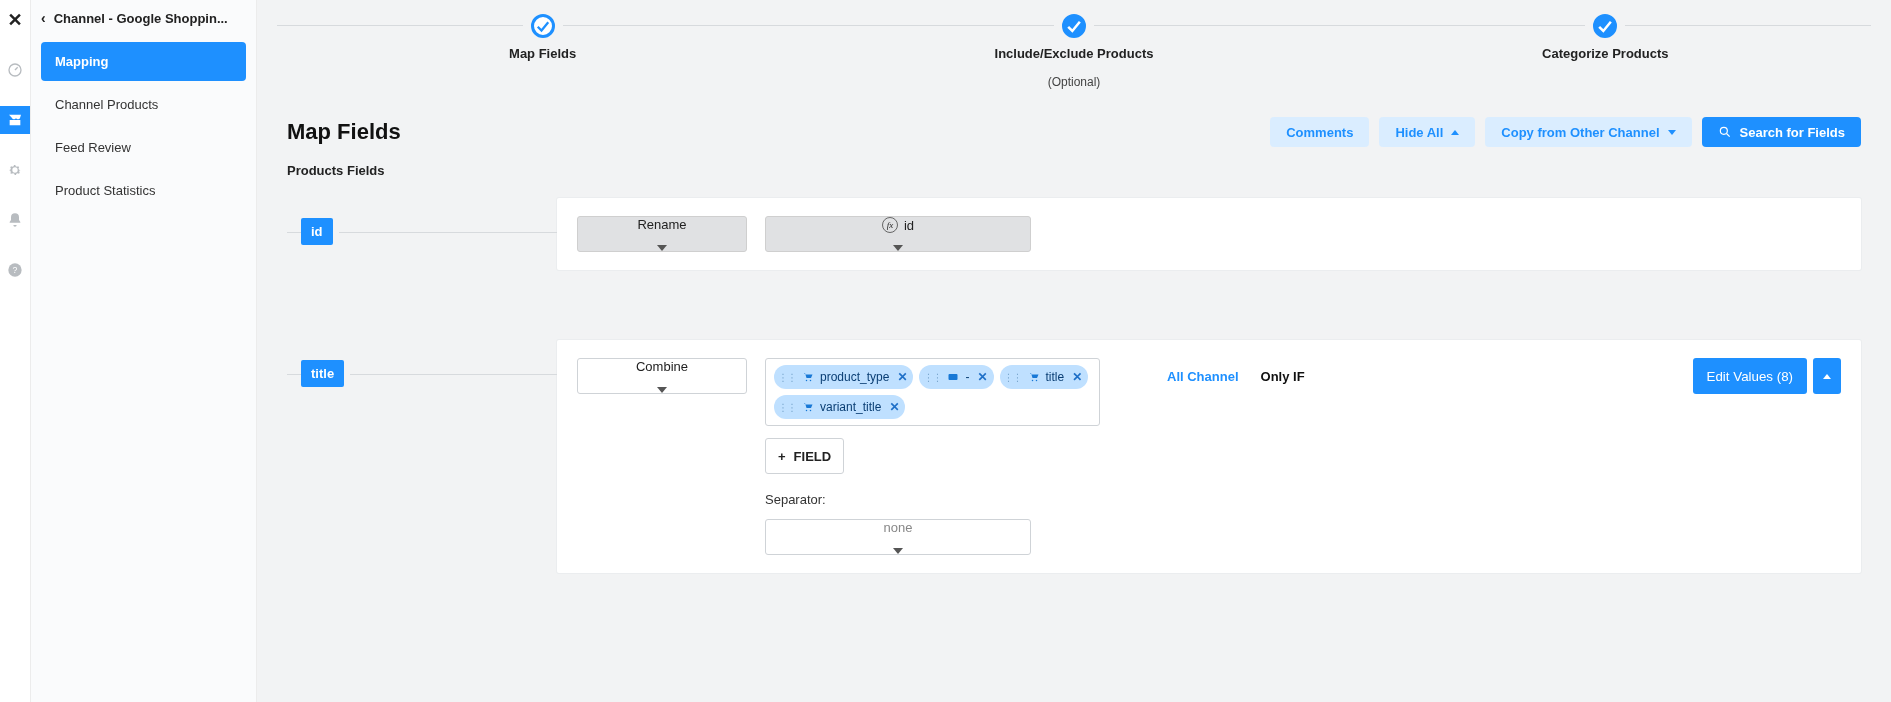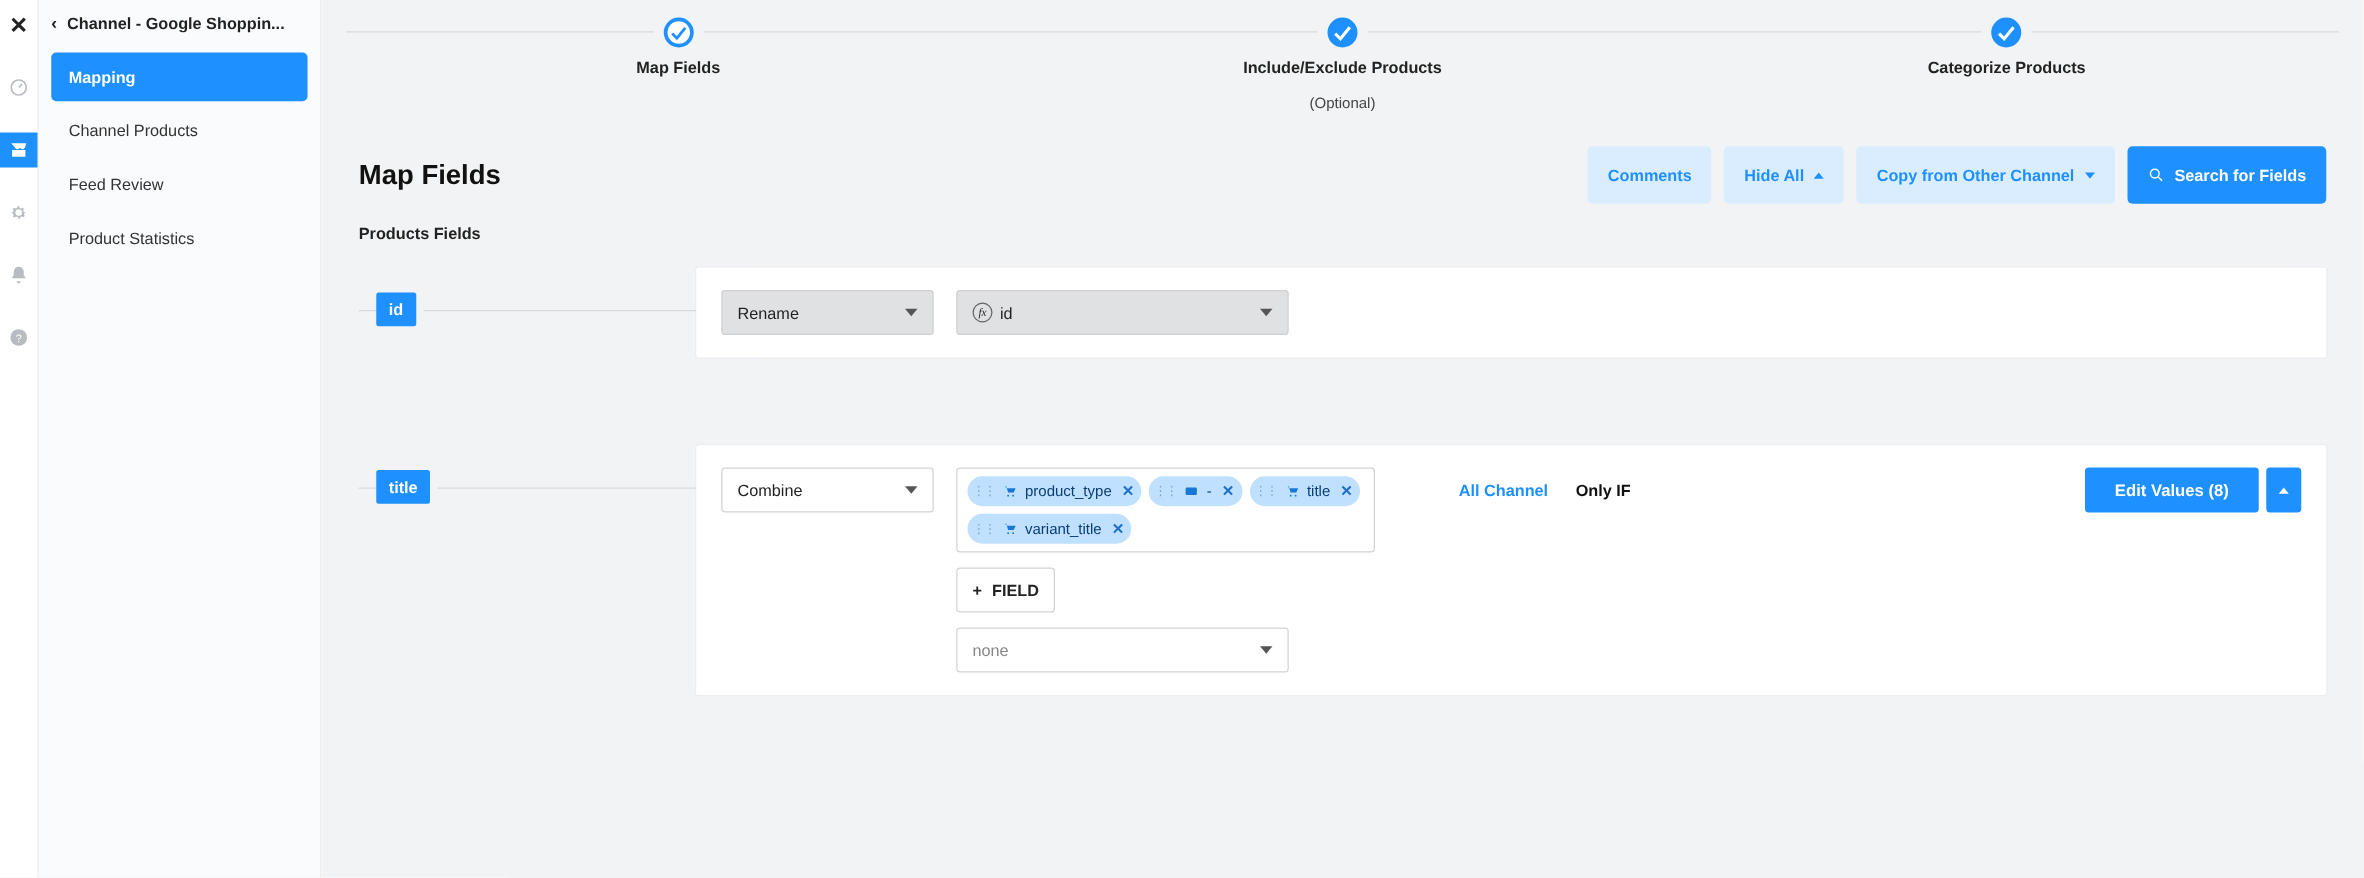--- a/index.html
+++ b/index.html
@@ -39,57 +39,57 @@
   .step.current .circle svg{stroke:var(--blue);}
   .step .lbl{margin-top:8px;font-weight:bold;font-size:13px;color:#222;}
   .step .sub{font-size:12px;color:#444;margin-top:14px;}
   .step .line{position:absolute;top:15px;height:1px;background:#d7dadd;}
   .step .line.left{left:0;right:calc(50% + 20px);}
   .step .line.right{left:calc(50% + 20px);right:0;}
   
   .page-head{display:flex;align-items:center;justify-content:space-between;padding:28px 30px 10px 30px;}
   .page-head h1{margin:0;font-size:22px;font-weight:800;color:#111;}
   .actions{display:flex;gap:10px;}
-  .btn{height:46px;padding:0 16px;border:none;border-radius:4px;font-weight:bold;font-size:13px;cursor:pointer;display:inline-flex;align-items:center;gap:8px;white-space:nowrap;}
+  .btn{height:30px;padding:0 16px;border:none;border-radius:4px;font-weight:bold;font-size:13px;cursor:pointer;display:inline-flex;align-items:center;gap:8px;white-space:nowrap;}
   .btn.light{background:var(--blue-bg);color:var(--blue);}
   .btn.primary{background:var(--blue);color:#fff;}
   .btn .caret-up{width:0;height:0;border-left:4px solid transparent;border-right:4px solid transparent;border-bottom:5px solid currentColor;}
   .btn .caret-down{width:0;height:0;border-left:4px solid transparent;border-right:4px solid transparent;border-top:5px solid currentColor;}
   .btn svg{width:14px;height:14px;}
   
   .section-title{padding:6px 30px 20px 30px;font-weight:bold;color:#222;}
   
   .rows{padding:0 30px;}
   .field-block{display:flex;align-items:flex-start;margin-bottom:70px;}
   .field-head{width:270px;flex:0 0 270px;position:relative;padding-top:20px;}
   .tag{display:inline-block;background:var(--blue);color:#fff;font-weight:bold;font-size:13px;padding:6px 10px;border-radius:2px;position:relative;z-index:2;}
   .connector{position:absolute;top:34px;left:0;right:0;height:1px;background:#d7dadd;z-index:1;}
   .tag-wrap{position:relative;display:inline-block;margin-left:14px;background:var(--gray-bg);padding-right:6px;z-index:2;}
   .card{flex:1;background:#fff;border-radius:2px;box-shadow:0 0 0 1px #ebedef;padding:18px 20px;display:flex;gap:18px;align-items:flex-start;min-width:0;}
   .card.disabled{background:#fff;}
-  .select{height:36px;border:1px solid #cfd3d7;border-radius:3px;background:#fff;display:flex;align-items:center;justify-content:space-between;padding:0 12px;min-width:170px;cursor:pointer;box-sizing:border-box;}
+  .select{height:36px;border:1px solid #cfd3d7;border-radius:3px;background:#fff;display:flex;align-items:center;justify-content:space-between;padding:0 12px;min-width:170px;cursor:pointer;box-sizing:border-box;flex-direction:column;}
   .select.gray{background:#e0e1e3;border-color:#cfcfcf;}
   .select .caret-down{width:0;height:0;border-left:5px solid transparent;border-right:5px solid transparent;border-top:6px solid #555;}
   .select.wide{width:266px;}
   .select-group-left{width:170px;flex:0 0 170px;}
   .combine-area{flex:0 1 auto;display:flex;flex-direction:column;gap:12px;min-width:0;width:354px;}
   .chips-box{border:1px solid #cfd3d7;border-radius:3px;background:#fff;padding:6px 8px;display:flex;flex-wrap:wrap;gap:6px;min-height:50px;align-content:flex-start;width:335px;box-sizing:border-box;}
   .chip{background:var(--chip-bg);border-radius:14px;height:24px;display:inline-flex;align-items:center;padding:0 6px 0 4px;gap:6px;font-size:12px;color:#0a3e74;}
   .chip .grip{color:#7aa7ce;font-size:10px;letter-spacing:-1px;}
   .chip .ci{color:#1878d6;display:inline-flex;}
   .chip .ci svg{width:12px;height:12px;}
   .chip .x{color:#1e6fc7;cursor:pointer;font-weight:bold;margin-left:2px;}
   .add-field{display:inline-flex;align-items:center;gap:8px;height:34px;padding:0 12px;border:1px solid #cfd3d7;border-radius:3px;background:#fff;font-weight:bold;cursor:pointer;width:max-content;}
   .sep-label{font-size:13px;color:#333;margin-top:6px;}
   .sep-select{color:#888;}
   .tabs{display:flex;gap:22px;font-weight:bold;font-size:13px;align-items:center;height:36px;margin-left:30px;flex:1;}
   .tabs .tab{cursor:pointer;color:#111;}
   .tabs .tab.active{color:var(--blue);}
   .edit-group{display:flex;gap:6px;align-items:center;}
-  .edit-btn{height:36px;background:var(--blue);color:#fff;border:none;border-radius:3px;padding:0 24px;font-weight:bold;cursor:pointer;}
+  .edit-btn{height:36px;background:var(--blue);color:#fff;border:none;border-radius:3px;padding:0 14px;font-weight:normal;cursor:pointer;}
   .edit-toggle{height:36px;width:28px;background:var(--blue);border:none;border-radius:3px;display:flex;align-items:center;justify-content:center;cursor:pointer;}
   .edit-toggle .caret-up{border-bottom-color:#fff;}
   .fx{font-family:serif;font-style:italic;border:1px solid #666;border-radius:50%;width:14px;height:14px;display:inline-flex;align-items:center;justify-content:center;font-size:9px;margin-right:6px;}
   .id-val{display:flex;align-items:center;}
   .right-side{display:flex;align-items:flex-start;flex:1;justify-content:space-between;min-width:0;}
 </style>
 </head>
 <body>
 
 <div class="icon-rail">
@@ -283,20 +283,21 @@
                   </svg>
                 </span>
               <span>variant_title</span>
               <span class="x">✕</span>
             </span>
           </div>
           <div class="add-field">
             <span>+</span>
             <span>FIELD</span>
           </div>
+          <div class="sep-label">Separator:</div>
           <div class="select wide sep-select">
             <span>none</span>
             <span class="caret-down"></span>
           </div>
         </div>
 
         <div class="right-side">
           <div class="tabs">
             <span class="tab active">All Channel</span>
             <span class="tab">Only IF</span>

